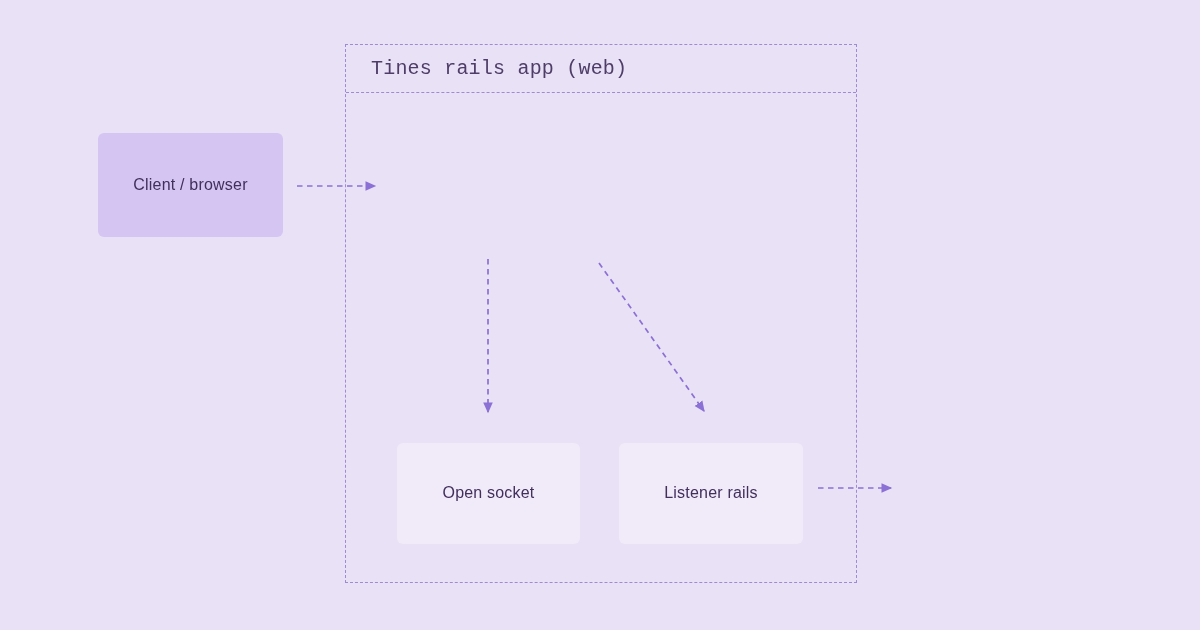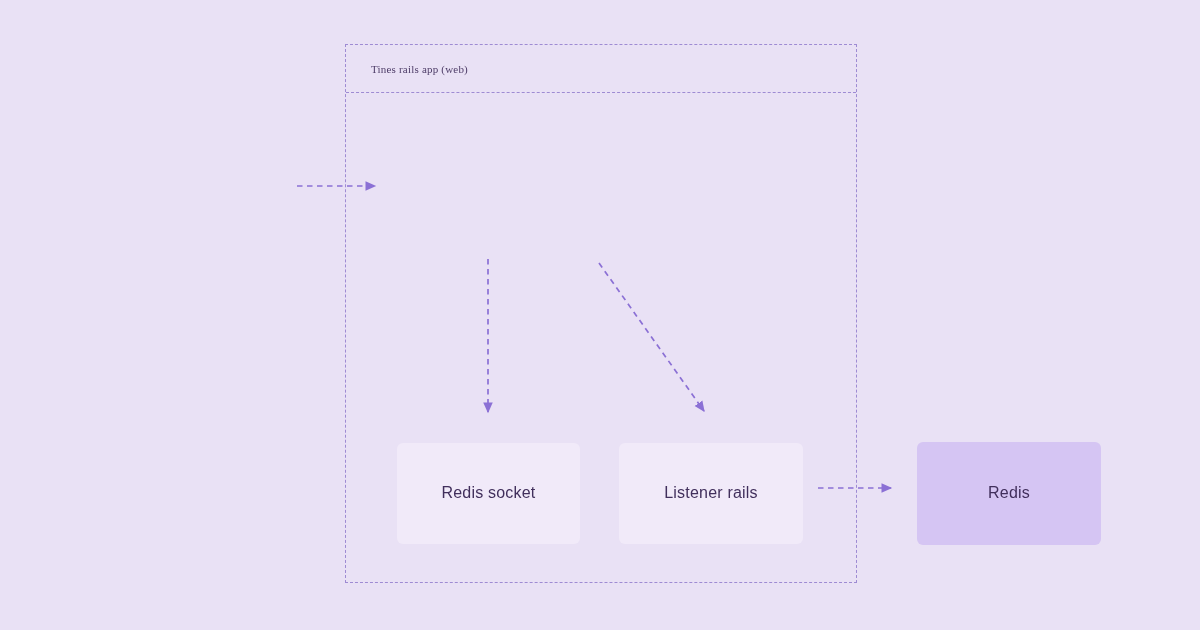--- a/index.html
+++ b/index.html
@@ -37,22 +37,22 @@
     left: 0;
     top: 0;
     width: 100%;
     height: 48px;
     border-bottom: 1px dashed var(--container-border);
     display: flex;
     align-items: center;
     padding-left: 25px;
   }
   .group-title {
-    font-family: Liberation Serif, serif;
-    font-size: 11px;
+    font-family: Liberation Mono, monospace;
+    font-size: 20px;
     font-weight: 400;
     color: var(--title-text);
     letter-spacing: 0.2px;
   }
   .node {
     position: absolute;
     border-radius: 6px;
     display: flex;
     align-items: center;
     justify-content: center;
@@ -103,27 +103,27 @@
       <marker id="arrowhead" viewBox="0 0 10 10" refX="8" refY="5" markerWidth="7" markerHeight="7" orient="auto-start-reverse">
         <path d="M0,1 L9,5 L0,9 z"></path>
       </marker>
     </defs>
     <path class="arrow" d="M297,186 L375,186" marker-end="url(#arrowhead)"></path>
     <path class="arrow" d="M488,259 L488,412" marker-end="url(#arrowhead)"></path>
     <path class="arrow" d="M599,263 L704,411" marker-end="url(#arrowhead)"></path>
     <path class="arrow" d="M818,488 L891,488" marker-end="url(#arrowhead)"></path>
   </svg>
 
+  <div id="node-client" class="node solid">
+    <span class="node-label">Client / browser</span>
+  </div>
 
 
   <div id="node-socket" class="node light">
-    <span class="node-label">Redis socket</span>
+    <span class="node-label">Open socket</span>
   </div>
 
   <div id="node-listener" class="node light">
     <span class="node-label">Listener rails</span>
   </div>
 
-  <div id="node-redis" class="node solid">
-    <span class="node-label">Redis</span>
-  </div>
 
 </div>
 
 </body></html>

